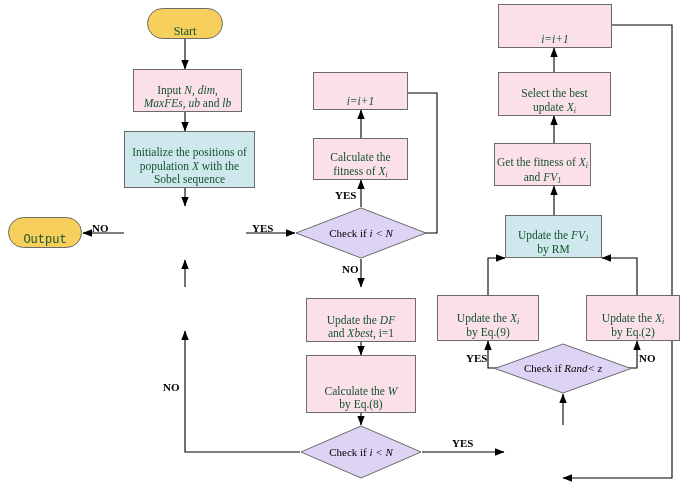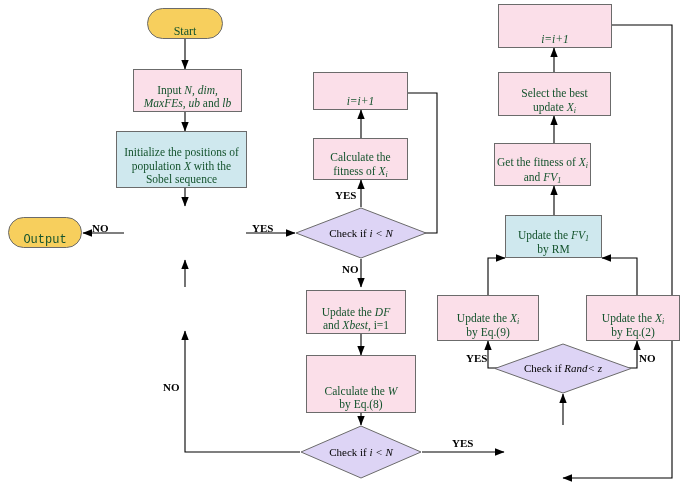--- a/index.html
+++ b/index.html
@@ -85,21 +85,21 @@
     <span>Output</span>
   </div>
 
   <div class="node proc" style="left:133px;top:69px;width:109px;height:43px;font-size:11.5px;">
     <div>
       <span>Input </span><i>N, dim,</i><br>
       <i>MaxFEs, ub</i><span> and </span><i>lb</i>
     </div>
   </div>
 
-  <div class="node blue" style="left:116px;top:131px;width:131px;height:57px;font-size:11.5px;">
+  <div class="node blue" style="left:124px;top:131px;width:131px;height:57px;font-size:11.5px;">
     <div>
       <span>Initialize the positions of</span><br>
       <span>population </span><i>X</i><span> with the</span><br>
       <span>Sobel sequence</span>
     </div>
   </div>
 
 
 
   <div class="node proc" style="left:313px;top:72px;width:95px;height:38px;font-size:11.5px;">
@@ -115,21 +115,21 @@
 
   <div class="dia" style="left:295px;top:207px;width:132px;height:52px;">
     <svg width="132" height="52">
         <polygon points="66,1 131,26 66,51 1,26" fill="#ddd4f5" stroke="#6b6b6b" stroke-width="1"></polygon>
       </svg>
     <div class="lbl" style="font-size:11px;">
       <div><span>Check if  </span><i>i &lt; N</i></div>
     </div>
   </div>
 
-  <div class="node proc" style="left:306px;top:290px;width:100px;height:44px;font-size:11.5px;">
+  <div class="node proc" style="left:306px;top:298px;width:110px;height:44px;font-size:11.5px;">
     <div>
       <span>Update the </span><i>DF</i><br>
       <span>and </span><i>Xbest</i><span>, i=1</span>
     </div>
   </div>
 
   <div class="node proc" style="left:306px;top:355px;width:110px;height:58px;font-size:11.5px;">
     <div>
       <span>Calculate the </span><i>W</i><br>
       <span>by Eq.(8)</span>

